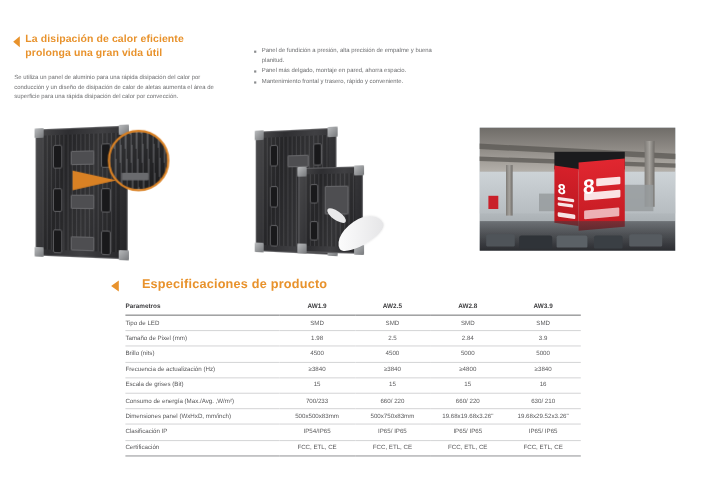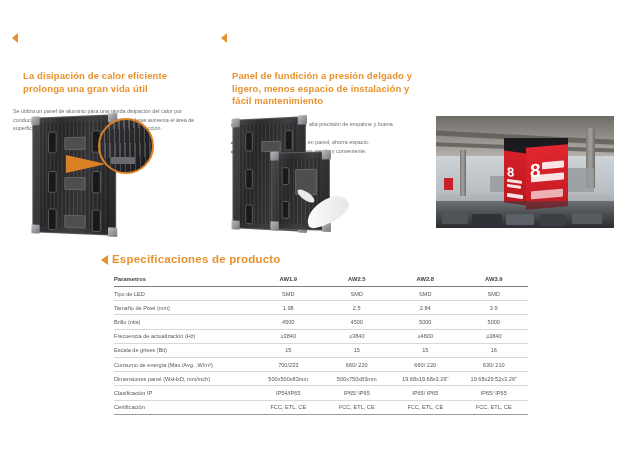--- a/index.html
+++ b/index.html
@@ -45,21 +45,20 @@
     border-right: 6px solid #e8922c;
     margin-top: 3px;
     flex: 0 0 auto;
   }
   .feat-title {
     color: #e8922c;
     font-size: 9.5px;
     font-weight: bold;
     line-height: 12.5px;
     letter-spacing: 0.1px;
-    margin-top: 40px;
   }
   .feat-body {
     margin-top: 12px;
     font-size: 5.4px;
     line-height: 8.6px;
     color: #6d6e70;
     padding-left: 1px;
   }
   .feat-body.indented { padding-left: 10px; }
   .bullets {
@@ -236,21 +235,21 @@
     background: #c9202a;
   }
 
   
   .spec-head {
     position: absolute;
     left: 101px;
     top: 253px;
     display: flex;
     align-items: center;
-    gap: 4px;
+    gap: 21px;
   }
   .spec-head .tri {
     border-top-width: 5.5px;
     border-bottom-width: 5.5px;
     border-right-width: 7px;
     margin-top: 1px;
   }
   .spec-title {
     color: #e8922c;
     font-size: 11.5px;
@@ -297,24 +296,20 @@
 
   <div class="feature-col col1">
     <div class="feat-head">
       <span class="tri"></span>
       <div class="feat-title">La disipación de calor eficiente prolonga una gran vida útil</div>
     </div>
     <div class="feat-body">Se utiliza un panel de aluminio para una rápida disipación del calor por conducción y un diseño de disipación de calor de aletas aumenta el área de superficie para una rápida disipación del calor por convección.</div>
   </div>
 
   <div class="feature-col col2">
-    <div class="feat-head">
-      <span class="tri"></span>
-      <div class="feat-title">Panel de fundición a presión delgado y ligero, menos espacio de instalación y fácil mantenimiento</div>
-    </div>
     <div class="feat-body indented">
       <ul class="bullets">
         <li>Panel de fundición a presión, alta precisión de empalme y buena planitud.</li>
         <li>Panel más delgado, montaje en pared, ahorra espacio.</li>
         <li>Mantenimiento frontal y trasero, rápido y conveniente.</li>
       </ul>
     </div>
   </div>
 
 

